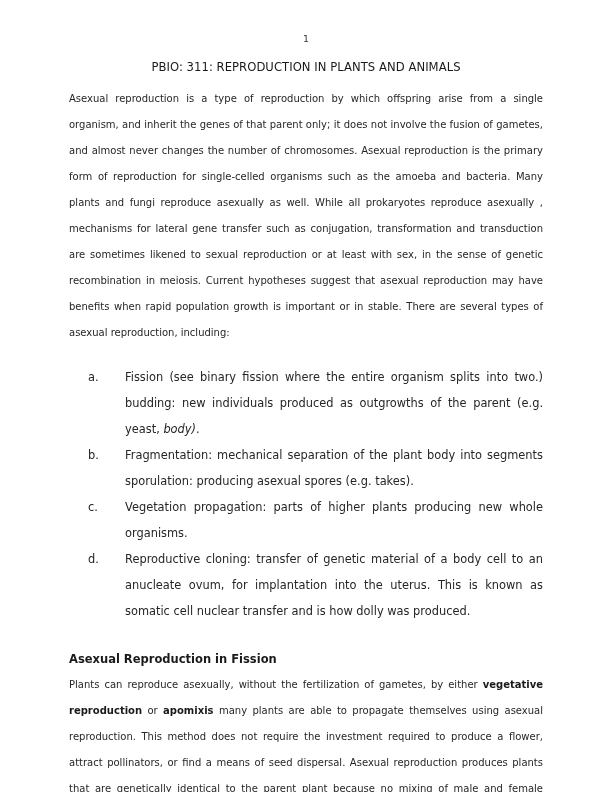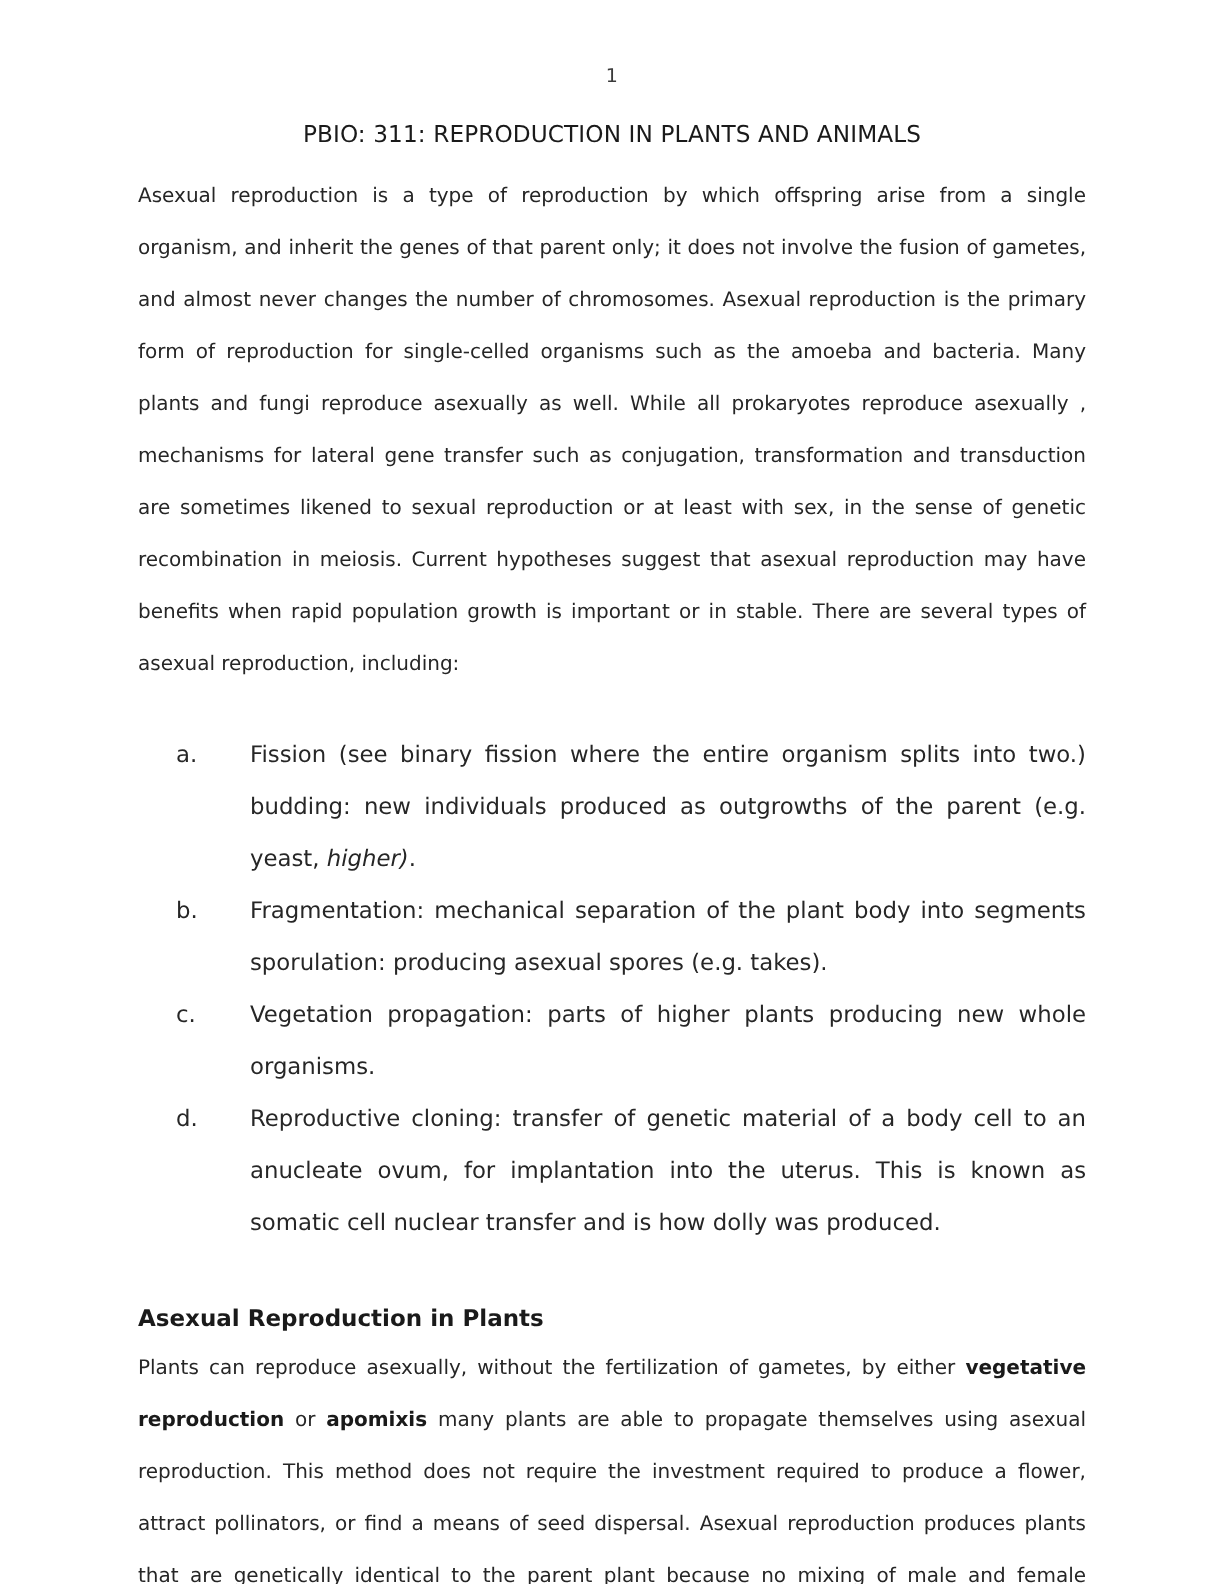--- a/index.html
+++ b/index.html
@@ -97,36 +97,36 @@
 
   <div class="content">
 
     <h1 class="doc-title">PBIO: 311: REPRODUCTION IN PLANTS AND ANIMALS</h1>
 
     <p class="body-text">Asexual reproduction is a type of reproduction by which offspring arise from a single organism, and inherit the genes of that parent only; it does not involve the fusion of gametes, and almost never changes the number of chromosomes. Asexual reproduction is the primary form of reproduction for single-celled organisms such as the amoeba and bacteria. Many plants and fungi reproduce asexually as well. While all prokaryotes reproduce asexually , mechanisms for lateral gene transfer such as conjugation, transformation and transduction are sometimes likened to sexual reproduction or at least with sex, in the sense of genetic recombination in meiosis. Current hypotheses suggest that asexual reproduction may have benefits when rapid population growth is important or in stable. There are several types of asexual reproduction, including:</p>
 
     <ul class="list-block">
 
       <li>
-        <span class="marker">a.</span><span>Fission (see binary fission where the entire organism splits into two.) budding: new individuals produced as outgrowths of the parent (e.g. yeast, </span><span class="italic-inline">higher)</span><span>.</span>
+        <span class="marker">a.</span><span>Fission (see binary fission where the entire organism splits into two.) budding: new individuals produced as outgrowths of the parent (e.g. yeast, </span><span class="italic-inline">body)</span><span>.</span>
       </li>
 
       <li>
         <span class="marker">b.</span><span>Fragmentation: mechanical separation of the plant body into segments sporulation: producing asexual spores (e.g. takes).</span>
       </li>
 
       <li>
         <span class="marker">c.</span><span>Vegetation propagation: parts of higher plants producing new whole organisms.</span>
       </li>
 
       <li>
         <span class="marker">d.</span><span>Reproductive cloning: transfer of genetic material of a body cell to an anucleate ovum, for implantation into the uterus. This is known as somatic cell nuclear transfer and is how dolly was produced.</span>
       </li>
 
     </ul>
 
-    <h2 class="section-heading">Asexual Reproduction in Plants</h2>
+    <h2 class="section-heading">Asexual Reproduction in Fission</h2>
 
     <p class="body-text para-gap"><span>Plants can reproduce asexually, without the fertilization of gametes, by either </span><span class="bold-inline">vegetative reproduction</span><span> or </span><span class="bold-inline">apomixis</span><span> many plants are able to propagate themselves using asexual reproduction. This method does not require the investment required to produce a flower, attract pollinators, or find a means of seed dispersal. Asexual reproduction produces plants that are genetically identical to the parent plant because no mixing of male and female gametes takes place. Plants have two main types of asexual reproduction: vegetative reproduction and apomixis. Vegetative reproduction results in new plant individuals without the production of seeds or spores. Many</span></p>
 
   </div>
 
 </div>
 
 </body></html>

